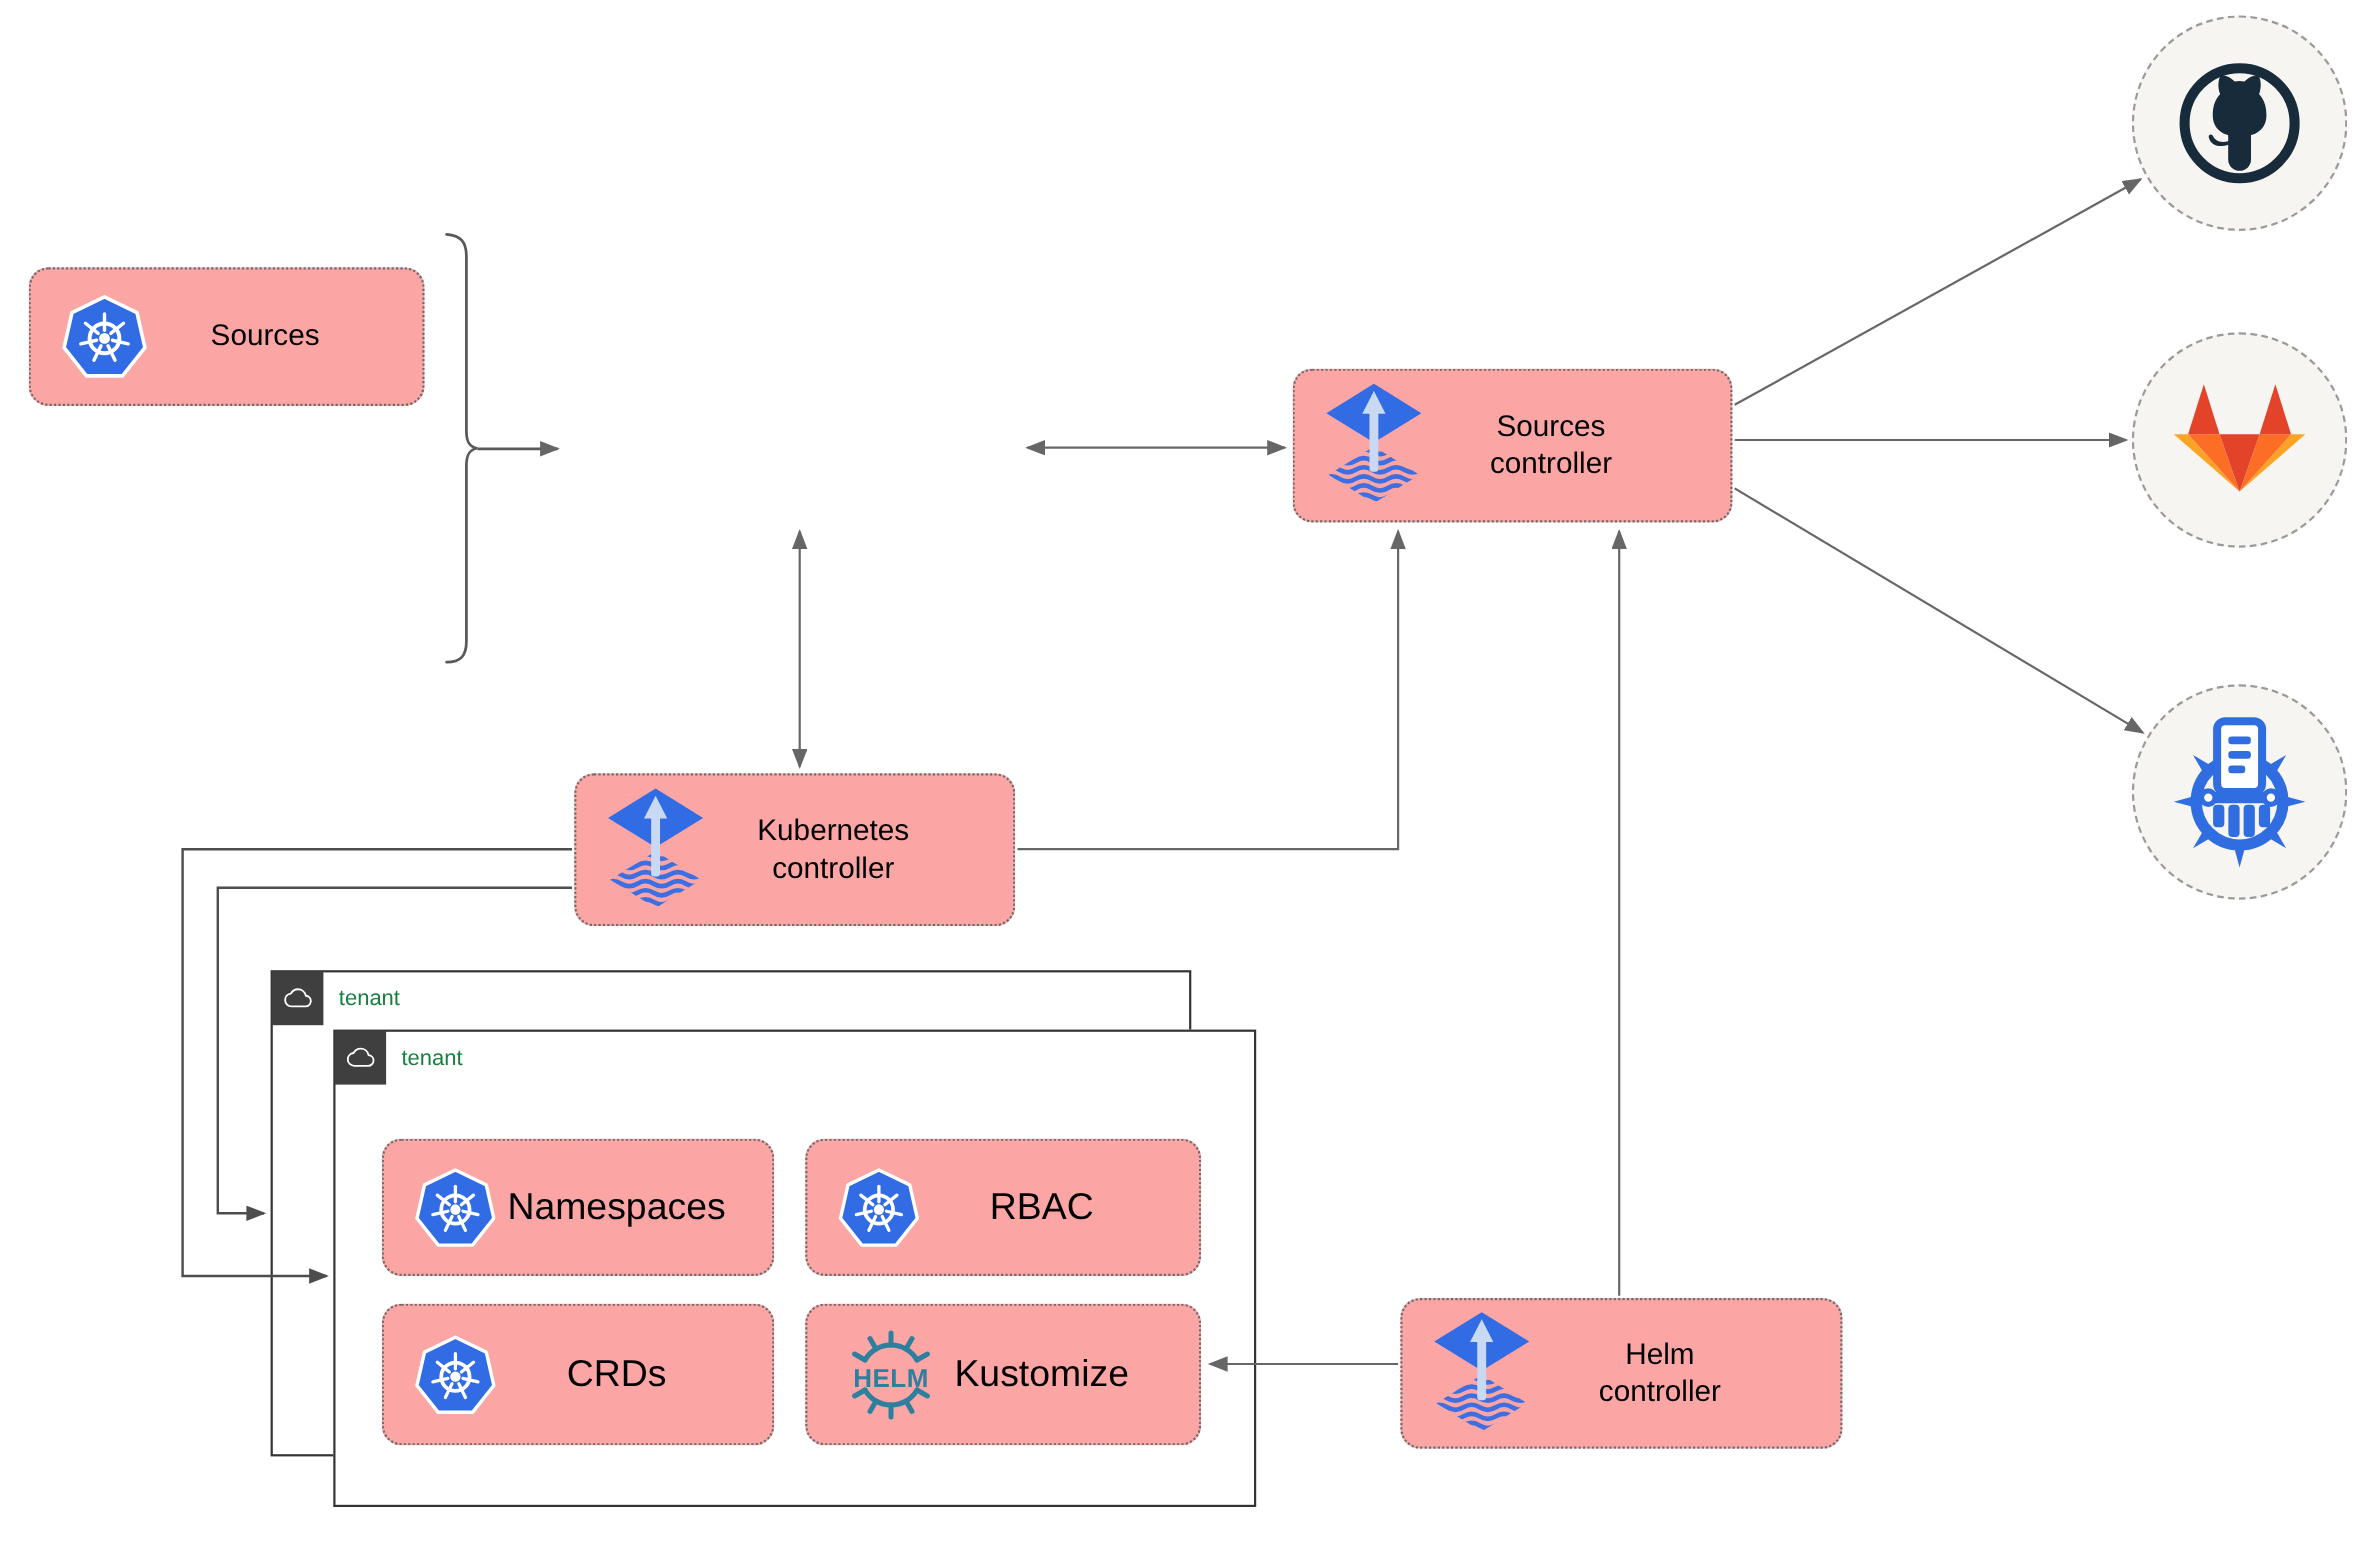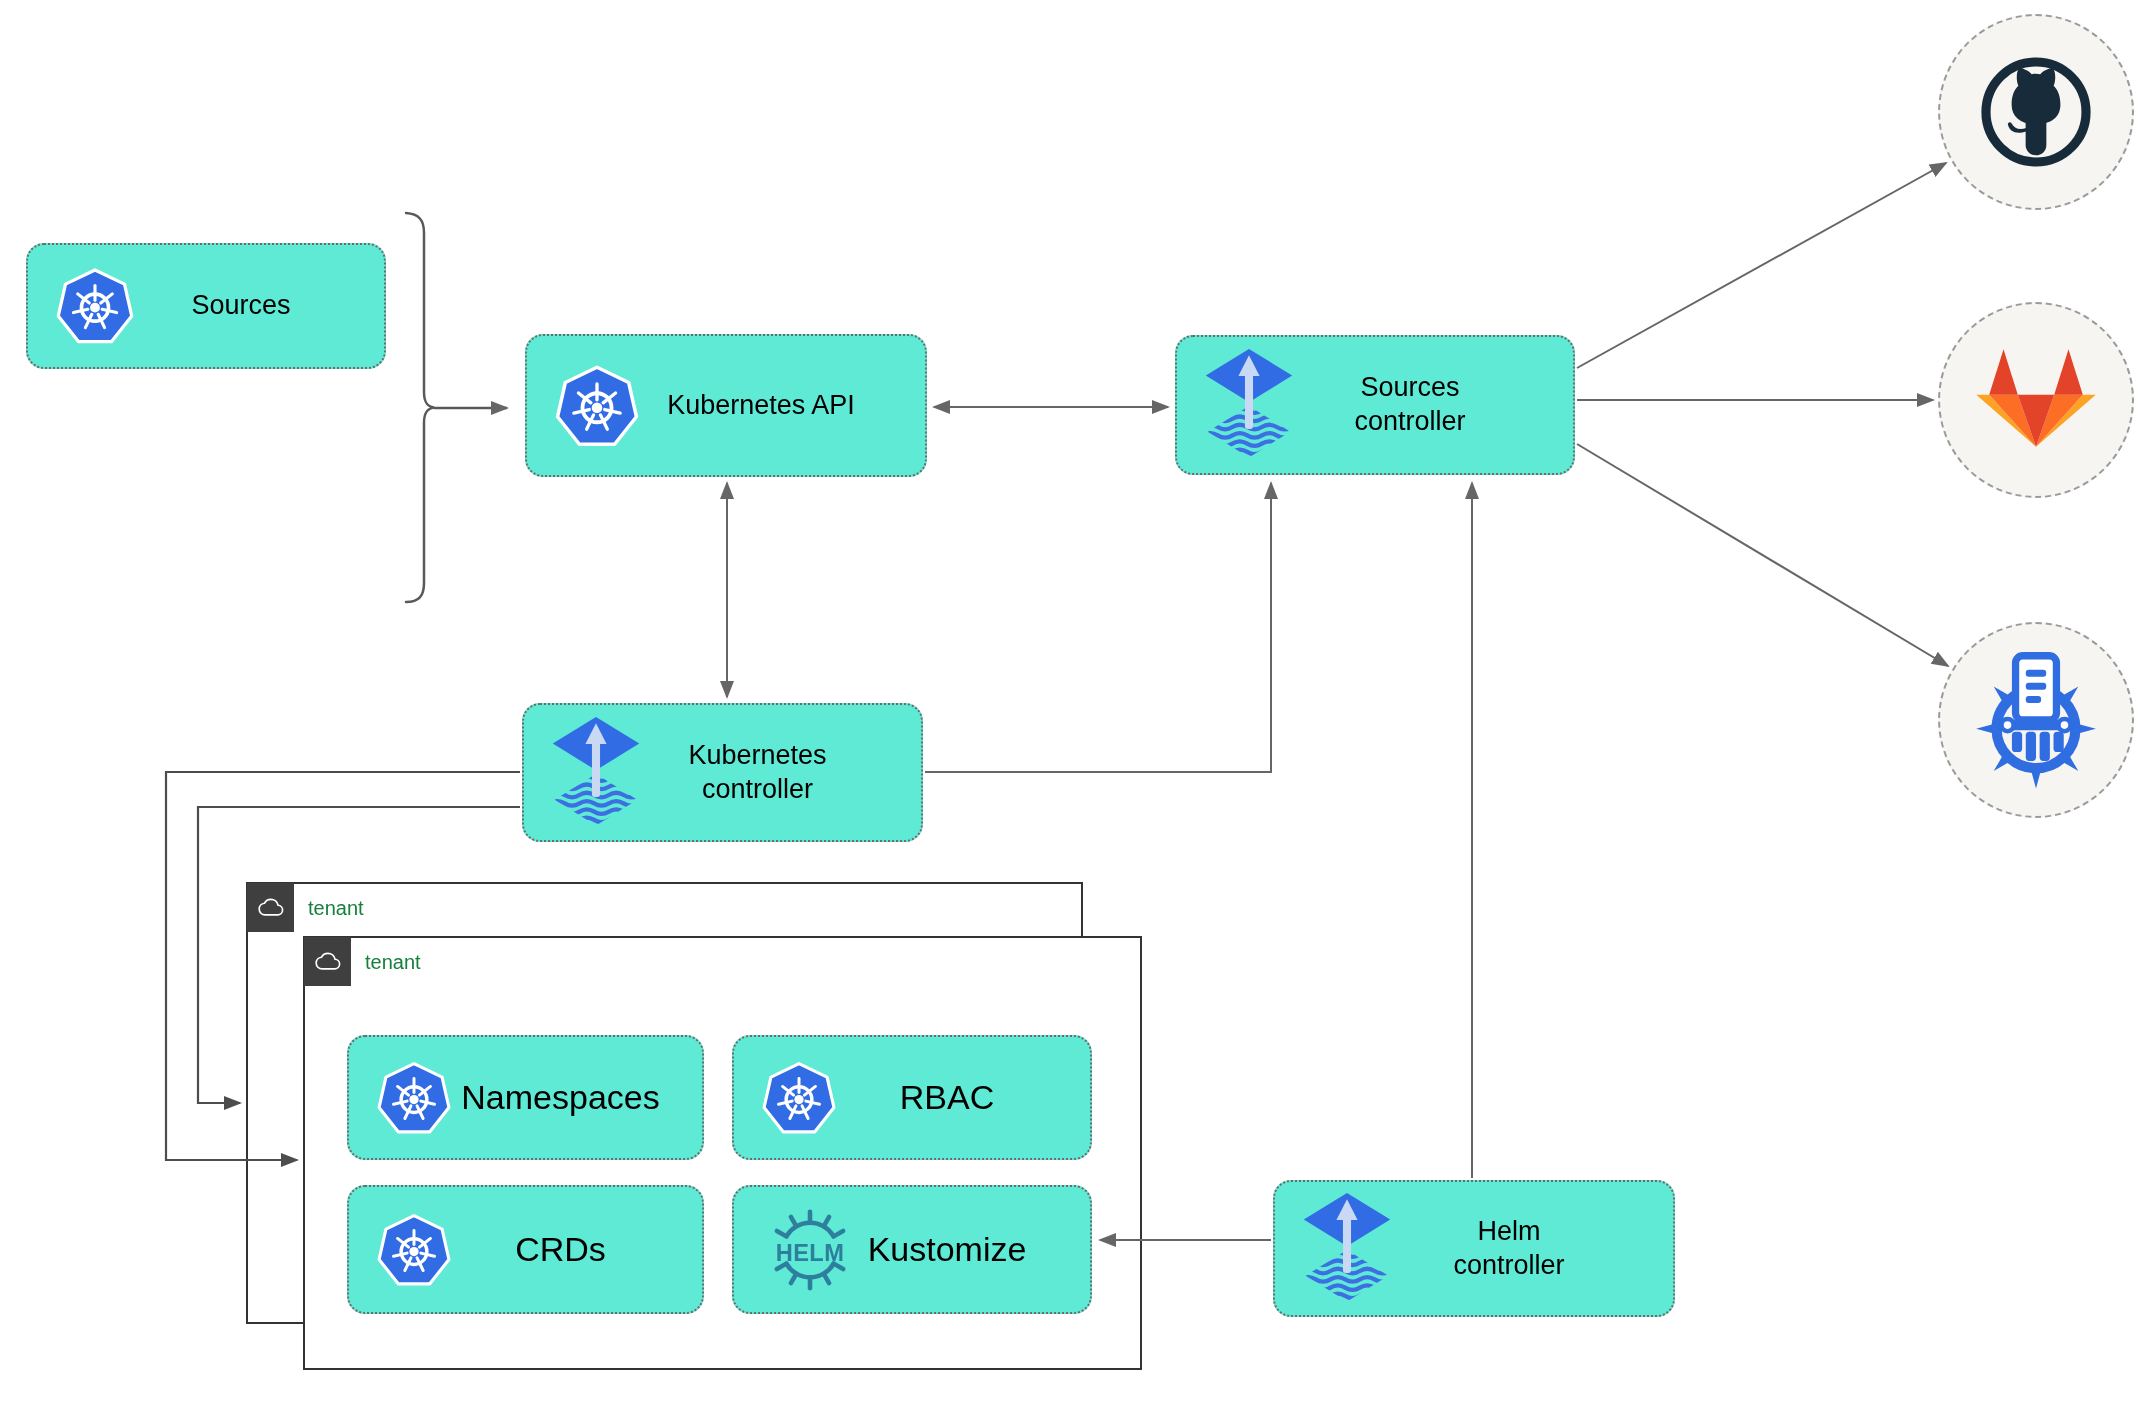--- a/index.html
+++ b/index.html
@@ -1,21 +1,21 @@
 <!DOCTYPE html>
 <html><head>
 <meta charset="utf-8">
 <style>
   html,body{margin:0;padding:0;background:#fff;}
   .canvas{position:relative;width:2144px;height:1407px;background:#fff;overflow:hidden;
           font-family:"Liberation Sans","DejaVu Sans",sans-serif;}
   svg.defs{position:absolute;width:0;height:0;overflow:hidden;}
 
   
-  .node{position:absolute;background:#5eead4;border:2px dotted #6b6b6b;border-radius:18px;box-sizing:border-box;text-decoration:underline;}
+  .node{position:absolute;background:#fca5a5;border:2px dotted #6b6b6b;border-radius:18px;box-sizing:border-box;text-decoration:underline;}
   .node .nicon{position:absolute;left:26px;top:50%;transform:translateY(-50%);}
   .node-label{position:absolute;inset:0;padding-left:70px;display:flex;align-items:center;justify-content:center;
               font-size:27px;color:#000;white-space:pre-line;text-align:center;line-height:1.25;}
   .grid .node-label{font-size:34px;}
 
   
   .provider-circle{position:absolute;width:196px;height:196px;border-radius:50%;border:2px dashed #9a9a9a;
                    background:#F7F5F1;box-sizing:border-box;display:flex;align-items:center;justify-content:center;}
 
   
@@ -184,26 +184,20 @@
   </div>
 
   <div class="node" style="left:26px;top:243px;width:360px;height:126px">
     <svg class="nicon" width="82" height="82" viewBox="0 0 100 100">
         <use href="#sym-k8s"></use>
       </svg>
     <div class="node-label">Sources</div>
   </div>
 
 
-  <div class="node" style="left:525px;top:334px;width:402px;height:143px">
-    <svg class="nicon" width="88" height="88" viewBox="0 0 100 100">
-        <use href="#sym-k8s"></use>
-      </svg>
-    <div class="node-label">Kubernetes API</div>
-  </div>
 
   <div class="node" style="left:1175px;top:335px;width:400px;height:140px">
     <svg class="nicon" width="92" height="114" viewBox="0 0 100 124">
         <use href="#sym-flux"></use>
       </svg>
     <div class="node-label">Sources
 controller</div>
   </div>
 
   <div class="node" style="left:522px;top:703px;width:401px;height:139px">

